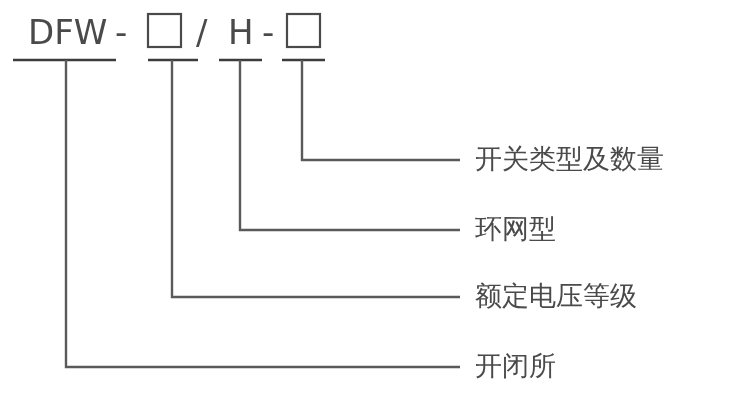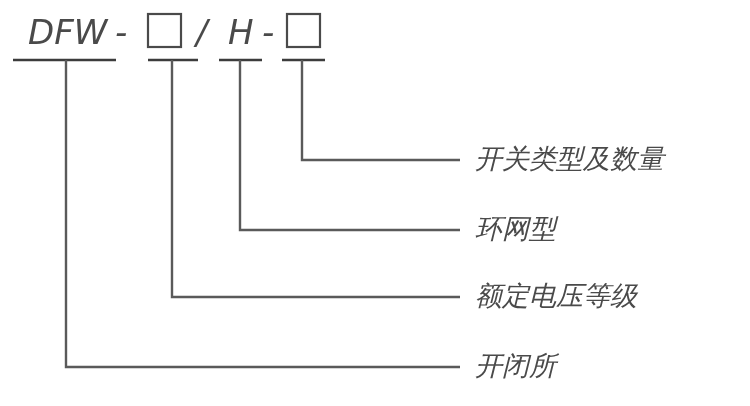--- a/index.html
+++ b/index.html
@@ -11,21 +11,20 @@
     width: 750px;
     height: 406px;
     font-family: "DejaVu Sans", "Liberation Sans", sans-serif;
     overflow: hidden;
   }
   #diagram-root {
     position: relative;
     width: 724px;
     height: 406px;
     background: #ffffff;
-    font-style: italic;
   }
   svg.diagram-canvas {
     position: absolute;
     top: 0;
     left: 0;
     width: 750px;
     height: 406px;
     display: block;
   }
   .model-code-text {

